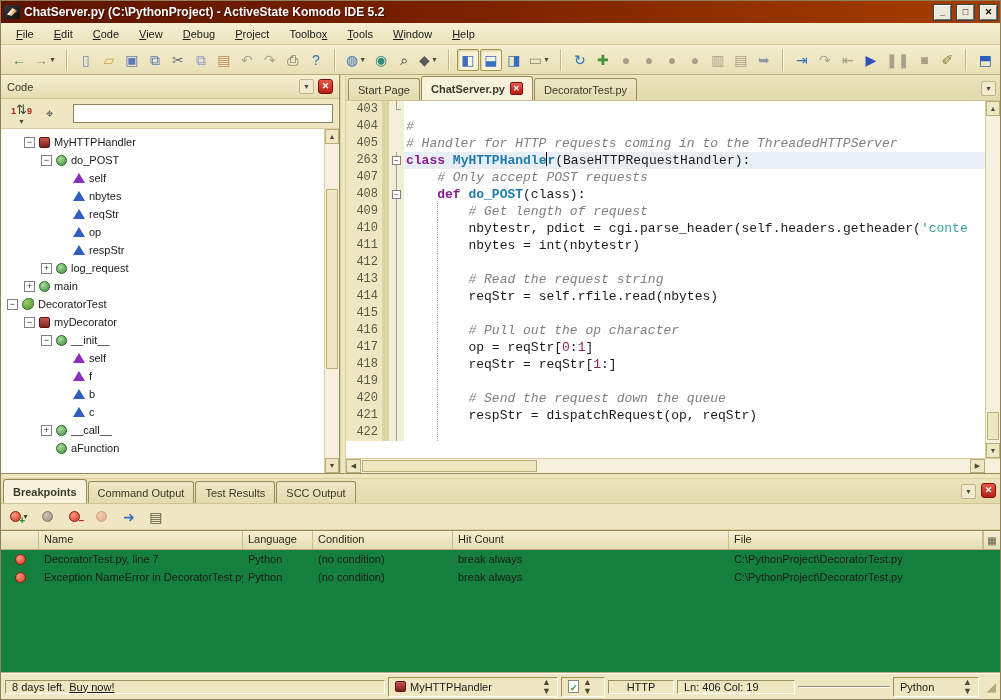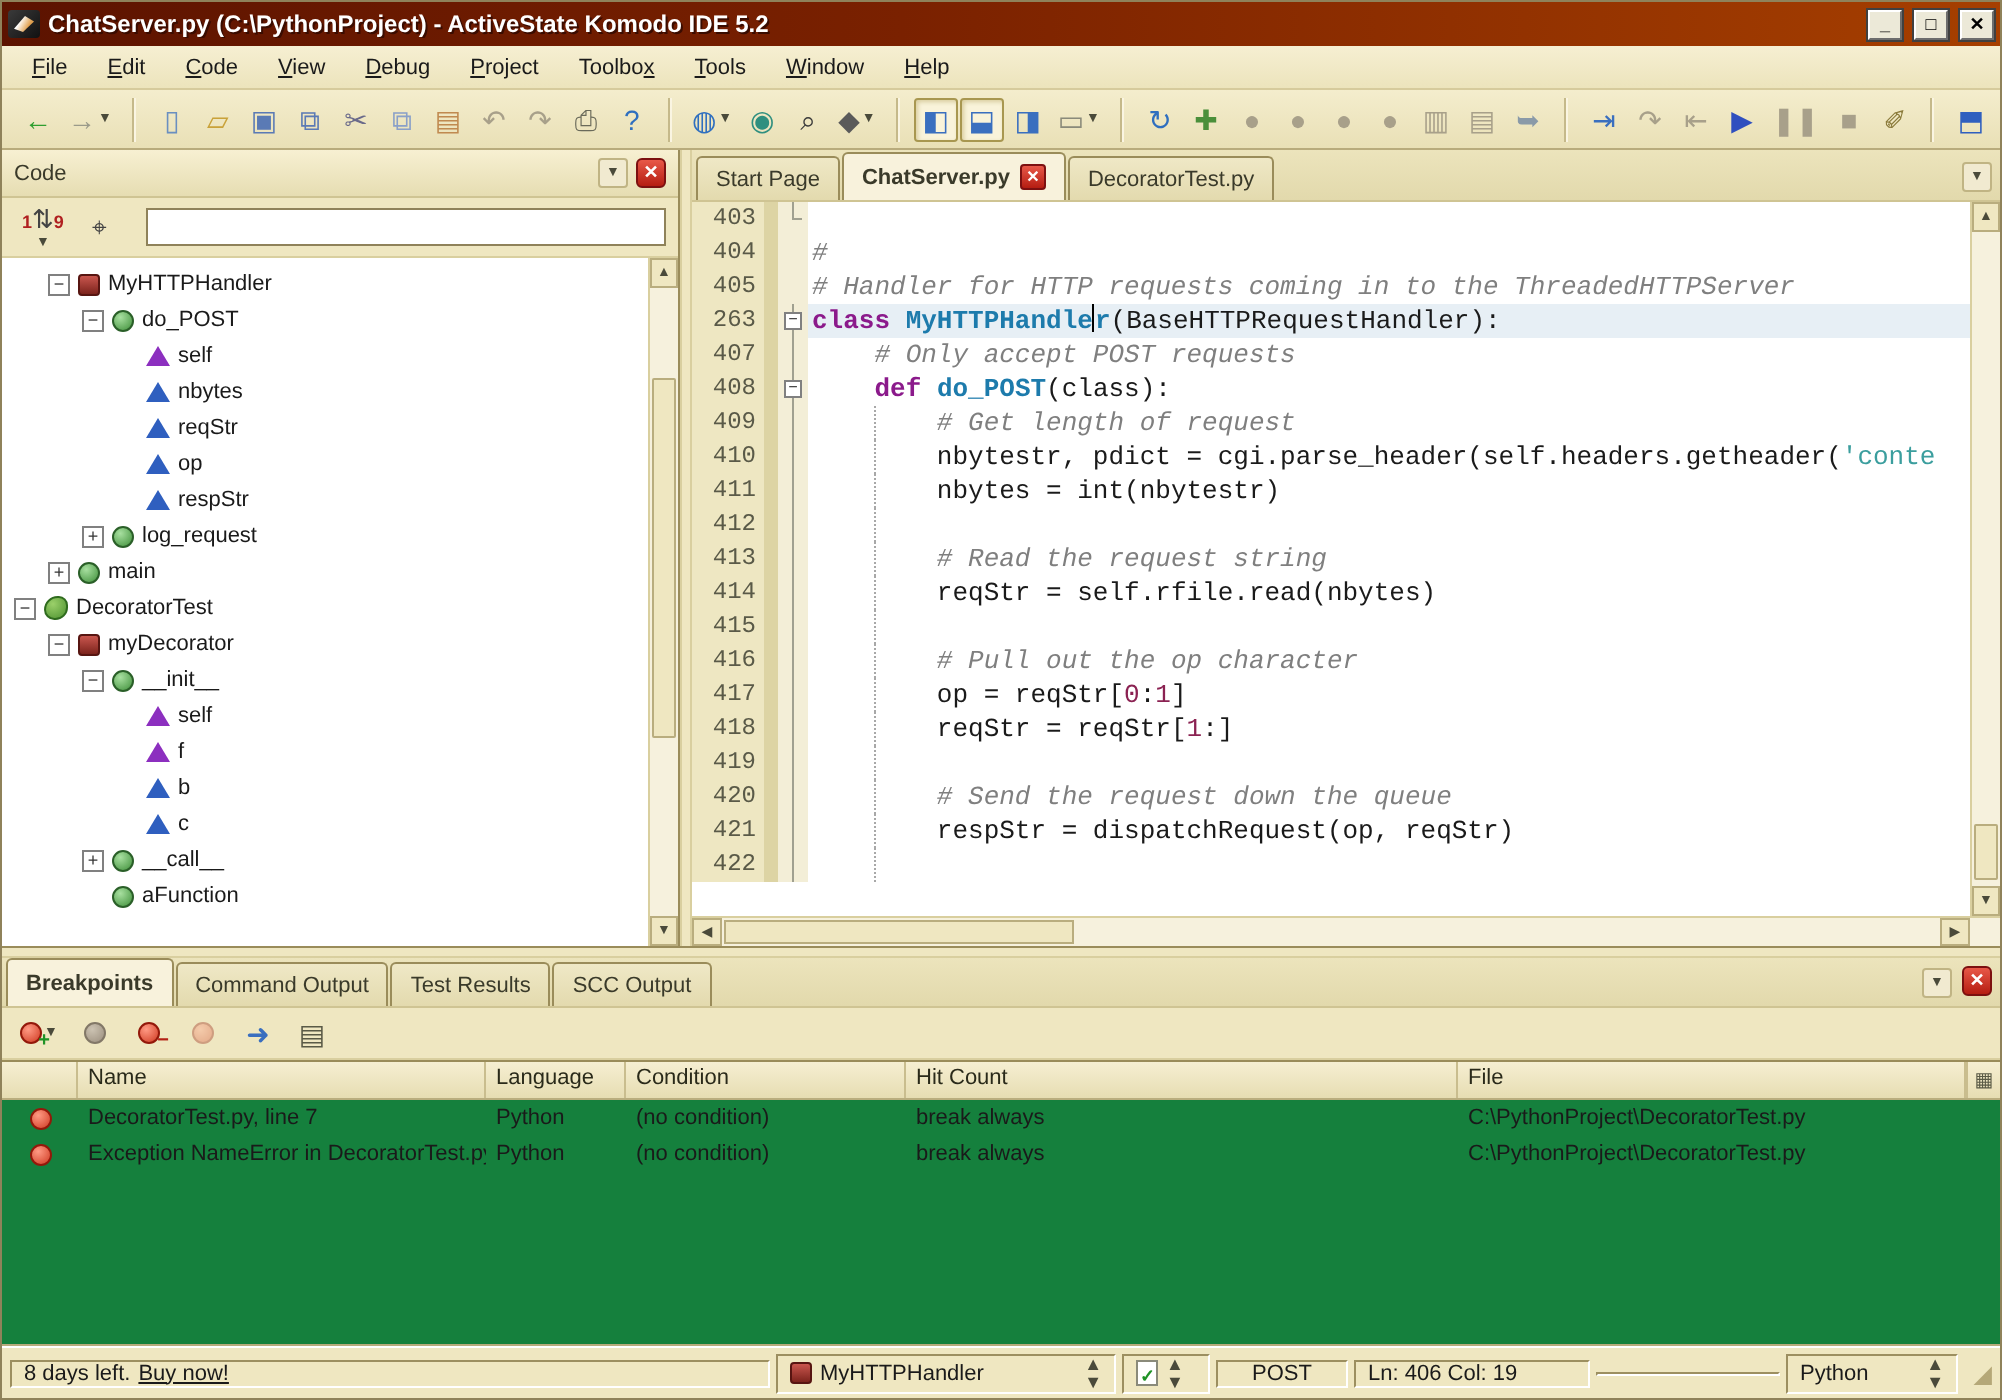--- a/index.html
+++ b/index.html
@@ -736,21 +736,21 @@
     <div class="sb-seg" style="width:170px;">
       <span class="ic-class"></span>
       <span style="flex:1">MyHTTPHandler</span>
       <span class="stepper">▲<br>▼</span>
     </div>
     <div class="sb-seg" style="width:44px;">
       <span class="page-check"></span>
       <span class="stepper">▲<br>▼</span>
     </div>
     <div class="sb-seg" style="width:66px;justify-content:center;">
-      <span>POST</span>
+      <span>HTTP</span>
     </div>
     <div class="sb-seg" style="width:118px;">
       <span>Ln: 406 Col: 19</span>
     </div>
     <div class="sb-seg" style="width:92px;"></div>
     <div class="sb-seg" style="width:86px;">
       <span style="flex:1">Python</span>
       <span class="stepper">▲<br>▼</span>
     </div>
     <div class="grip">◢</div>

